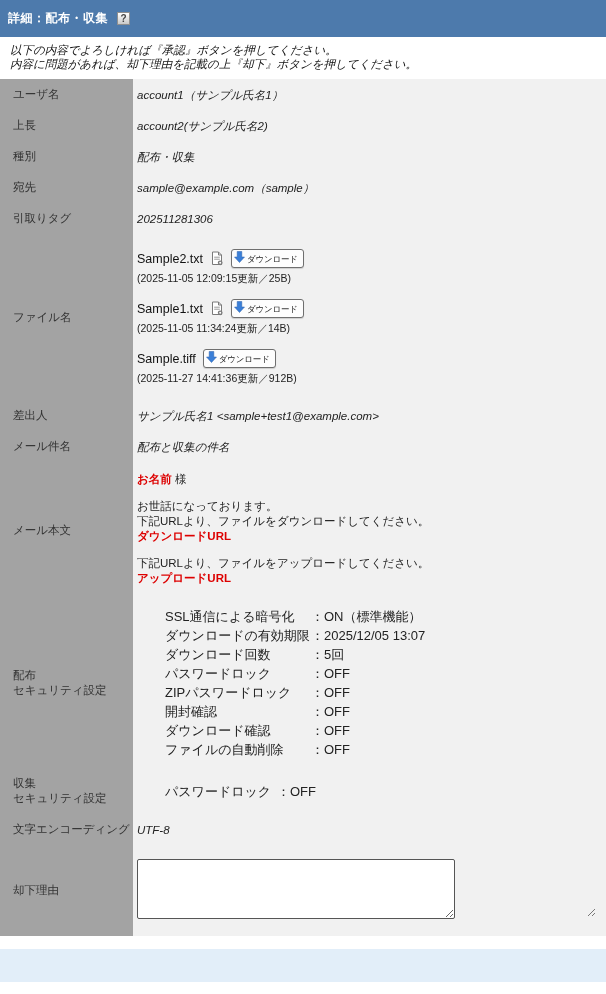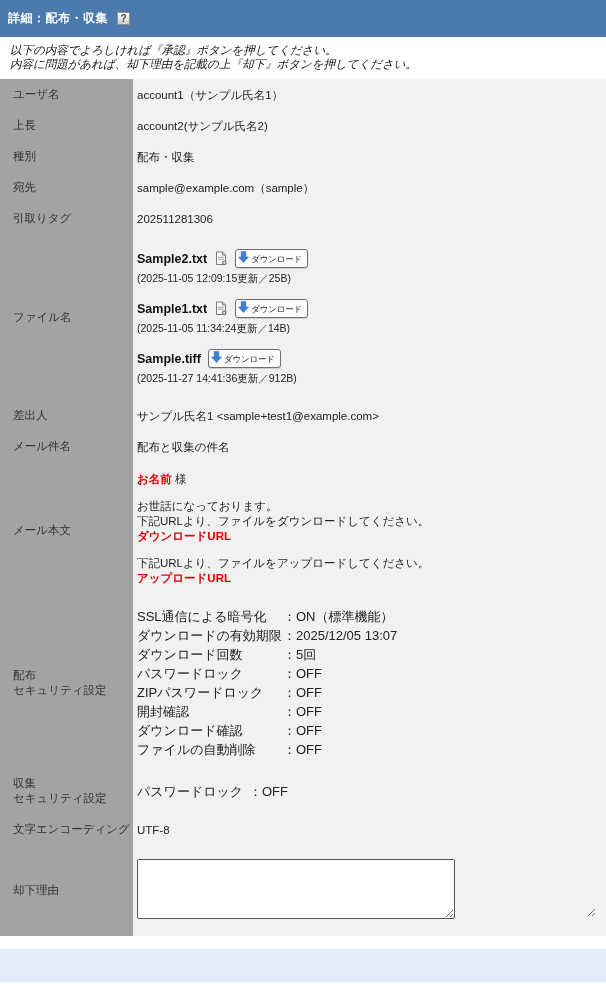--- a/index.html
+++ b/index.html
@@ -29,40 +29,40 @@
   .row-label{
     width:133px;min-width:133px;box-sizing:border-box;background:#a3a3a3;
     padding:8px 3px 8px 13px;color:#333;font-size:11.5px;align-self:stretch;
     display:flex;flex-direction:column;justify-content:center;line-height:15px;
   }
   .row-value{
     flex:1;background:#f1f1f1;padding:8px 8px 8px 4px;color:#222;
     align-self:stretch;display:flex;flex-direction:column;justify-content:center;
     font-size:11.5px;line-height:14px;
   }
-  .row.simple .row-value{min-height:14px;}
+  .row.simple .row-value{min-height:14px;font-style:italic;}
   .row.simple{min-height:30px;}
   
   .file-entry{margin:7px 0;}
   .file-line{display:flex;align-items:center;gap:7px;}
-  .file-name{font-weight:bold;font-size:12.5px;color:#111;}
+  .file-name{font-weight:normal;font-size:12.5px;color:#111;}
   .doc-icon{display:inline-flex;cursor:pointer;}
   .dl-chip{
     display:inline-flex;align-items:center;gap:2px;border:1px solid #6f6f6f;
     border-radius:3px;background:#fdfdfd;padding:1px 5px 1px 2px;cursor:pointer;
     box-shadow:0 1px 1px rgba(0,0,0,.15);
   }
   .dl-chip .dl-label{font-size:8.5px;color:#222;letter-spacing:-.2px;}
   .file-meta{font-size:10.5px;color:#222;margin-top:3px;}
   
   .mail-line{line-height:15px;font-size:11.5px;}
   .mail-line.blank{height:12px;}
   .mail-line .red{color:#dd0000;font-weight:bold;margin-top:36px;}
   
-  .sec-line{line-height:19px;font-size:13px;color:#222;white-space:nowrap;}
+  .sec-line{line-height:19px;font-size:13px;color:#222;white-space:nowrap;margin-left:28px;}
   .sec-name{display:inline-block;}
   .dist .sec-name{min-width:146px;}
   .collect .sec-name{min-width:112px;}
   
   .textarea-wrap{position:relative;display:inline-block;margin:6px 0;}
   textarea.reject-reason{
     width:318px;height:60px;border:1px solid #555;background:#ffffff;
     resize:both;box-sizing:border-box;font-family:inherit;font-size:12px;
     border-radius:2px;outline:none;
   }

